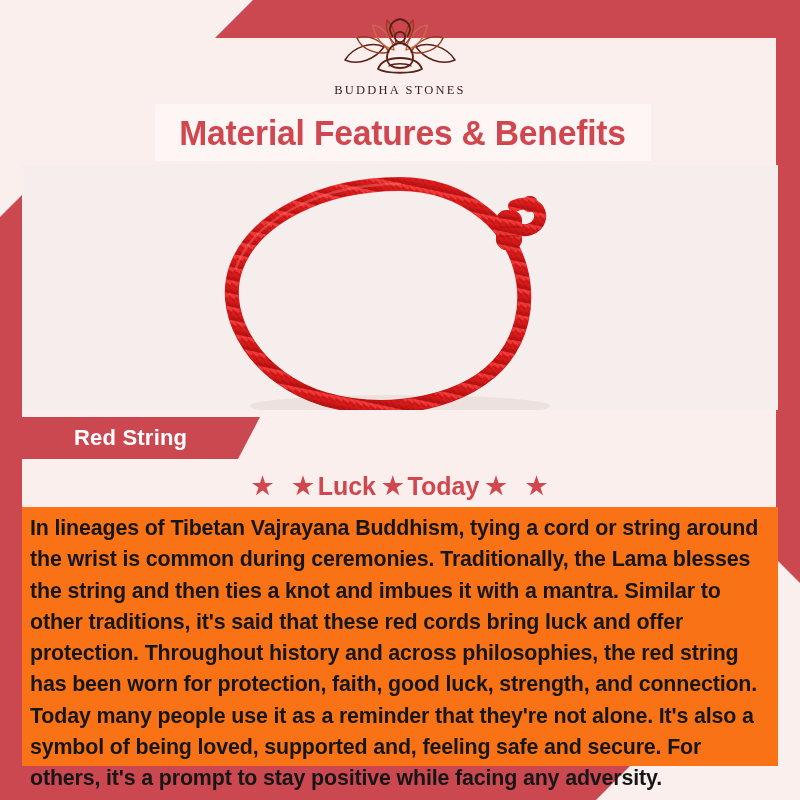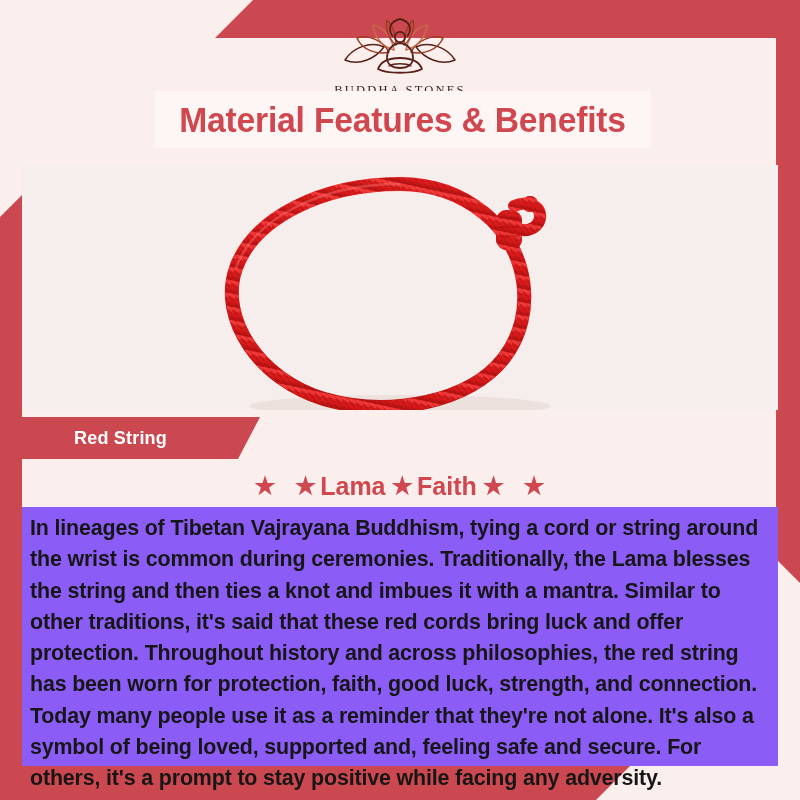--- a/index.html
+++ b/index.html
@@ -50,21 +50,21 @@
     margin-top:3px;
     font-family:"Liberation Serif", serif;
     font-size:12.5px;
     letter-spacing:2.2px;
     color:#3b2320;
     font-weight:400;
   }
 
   #title-band {
     position:absolute;
-    left:155px; top:91px; width:496px; height:57px;
+    left:155px; top:104px; width:496px; height:57px;
     background:#fdf6f4;
     display:flex; align-items:center; justify-content:center;
   }
   #title-text {
     font-size:35px;
     font-weight:bold;
     color:#d0474f;
     letter-spacing:-0.2px;
     white-space:nowrap;
     font-family:"Liberation Sans", sans-serif;
@@ -83,21 +83,21 @@
   
   #banner {
     position:absolute; left:18px; top:417px;
     width:242px; height:42px;
     background:#cc4850;
     clip-path: polygon(0 0, 100% 0, calc(100% - 22px) 100%, 0 100%);
     display:flex; align-items:center;
   }
   #banner-label {
     color:#ffffff;
-    font-size:18px;
+    font-size:22px;
     font-weight:bold;
     margin-left:56px;
     letter-spacing:0.2px;
   }
 
   
   #benefits {
     position:absolute; left:22px; top:465px; width:756px; height:42px;
     display:flex; align-items:center; justify-content:center;
     gap:4px;
@@ -116,21 +116,21 @@
     margin-right:4px;
     color:#d0474f;
   }
   .gap-wide { margin-left:11px; }
   .gap-tight { margin-left:2px; }
 
   
   #body-panel {
     position:absolute; left:22px; top:507px;
     width:756px; height:259px;
-    background:#8b5cf6;
+    background:#f97316;
     padding:6px 14px 0 8px;
   }
   #body-text {
     font-size:21.4px;
     line-height:31.3px;
     color:#161616;
     font-weight:bold;
     letter-spacing:-0.15px;
     text-align:left;
     font-family:"Liberation Sans", sans-serif;
@@ -229,25 +229,25 @@
   <div id="banner">
     <span id="banner-label">Red String</span>
   </div>
 
   <div id="benefits">
     <span class="benefit">
       <span class="star">★</span>
     </span>
     <span class="benefit gap-wide">
       <span class="star">★</span>
-      <span>Lama</span>
+      <span>Luck</span>
     </span>
     <span class="benefit gap-tight">
       <span class="star">★</span>
-      <span>Faith</span>
+      <span>Today</span>
     </span>
     <span class="benefit gap-tight">
       <span class="star">★</span>
     </span>
     <span class="benefit gap-wide">
       <span class="star" style="margin-right:1px;">★</span>
     </span>
   </div>
 
   <div id="body-panel">

